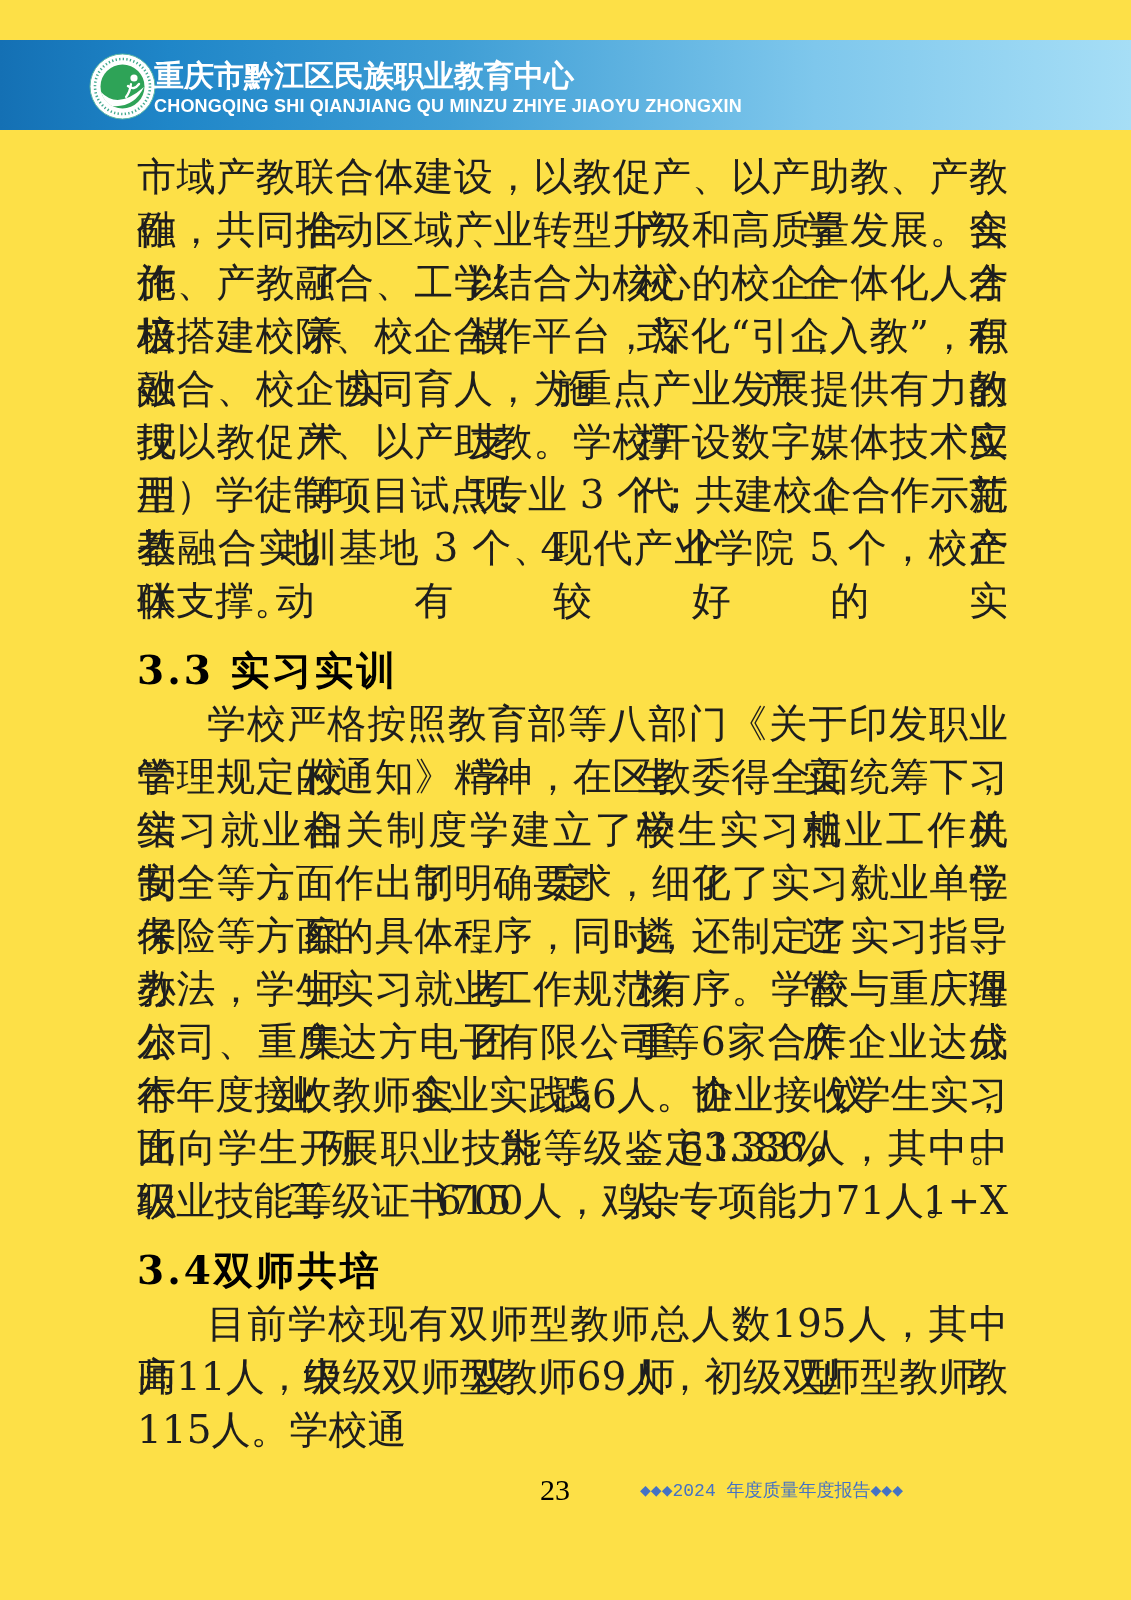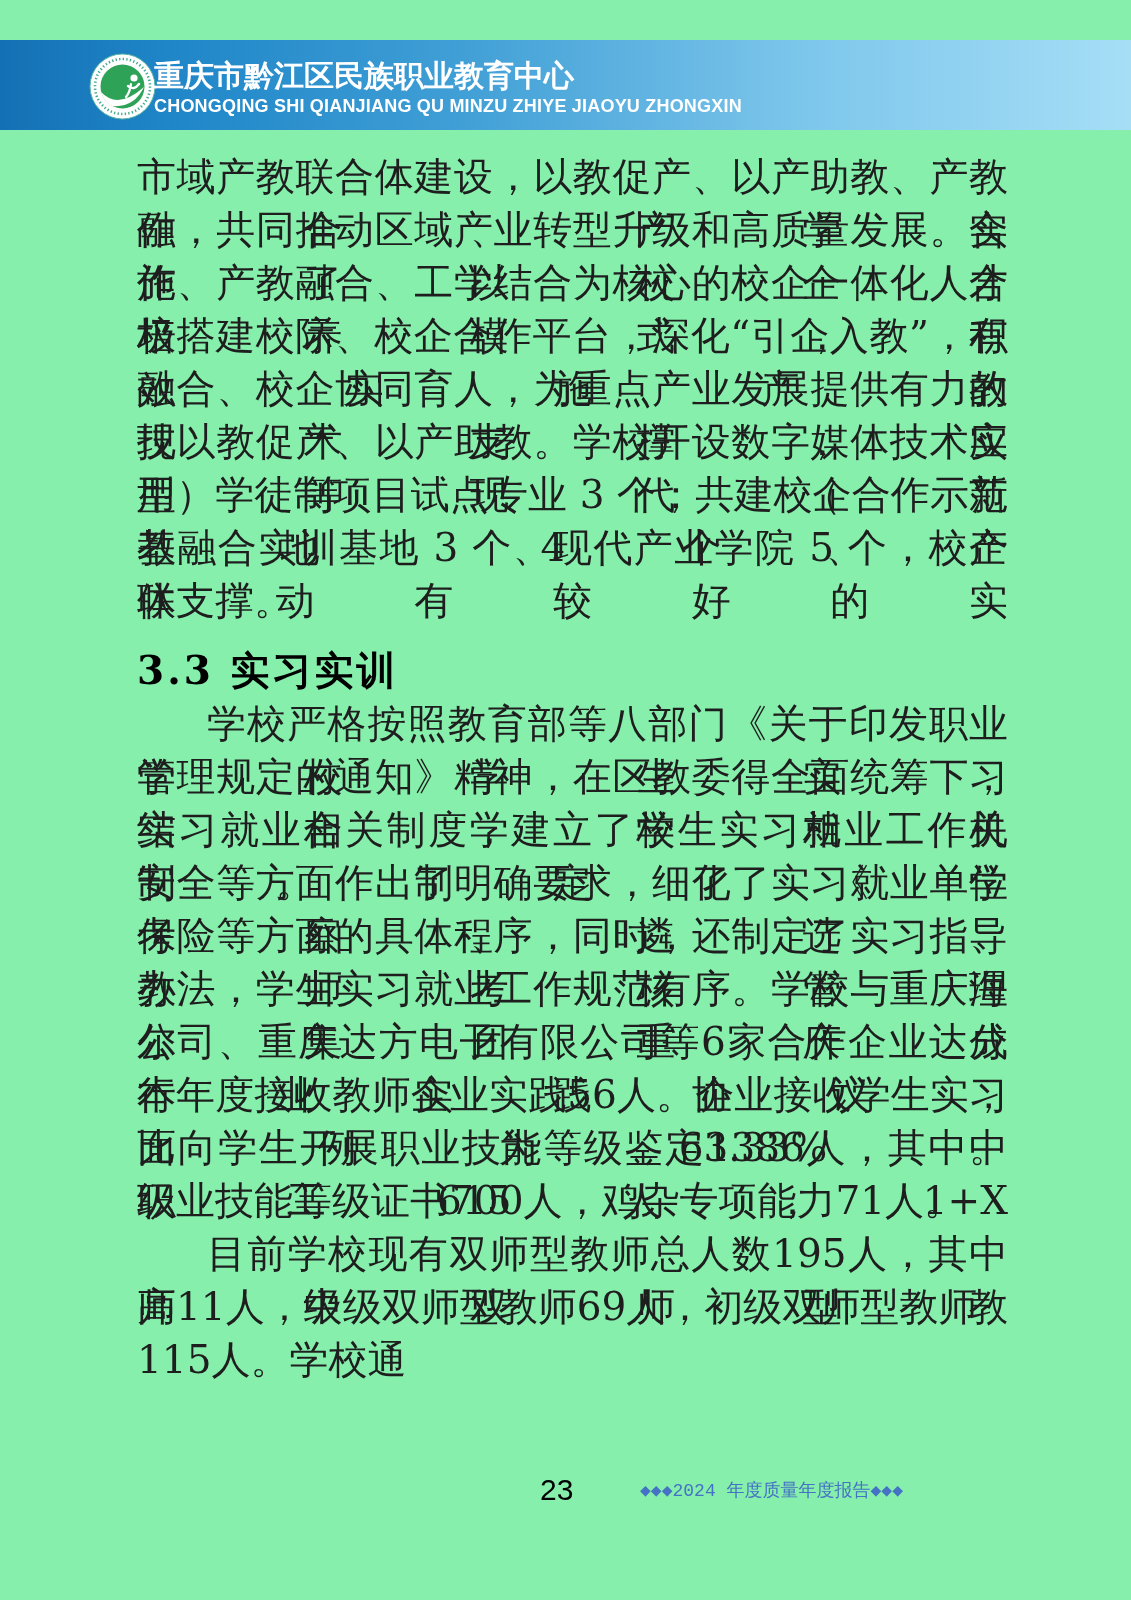--- a/index.html
+++ b/index.html
@@ -1,17 +1,17 @@
 <!DOCTYPE html>
 <html><head>
 <meta charset="utf-8">
 <style>
   html,body { margin:0; padding:0; background:#ffffff; }
   .page {
-    position:relative; width:1131px; height:1600px; background:#86efac;
+    position:relative; width:1131px; height:1600px; background:#fde047;
     overflow:hidden; font-family:"DejaVu Serif", serif;
   }
 
   
   .topbar {
     position:absolute; top:40px; left:0; width:1131px; height:90px;
     background:linear-gradient(90deg,#1470b4 0%,#1f86c8 15%,#3f9ed5 40%,#7ec7ec 72%,#a6def6 100%);
   }
   .logo {
     position:absolute; left:89px; top:13px; width:67px; height:67px;
@@ -41,21 +41,21 @@
     text-align:justify; text-align-last:justify; text-justify:inter-character;
   }
   .line.indent { text-indent:70px; }
   .heading {
     font-weight:bold; color:#000000; letter-spacing:3px; margin-top:17px;
   }
 
   
   .pagenum {
     position:absolute; left:540px; top:1472px; font-size:30px; line-height:36px;
-    color:#000000; font-family:Liberation Sans, sans-serif;
+    color:#000000; font-family:Liberation Serif, serif;
   }
   .report {
     position:absolute; left:640px; top:1476px; font-size:18px; line-height:30px;
     color:#4472c4; font-family:Liberation Mono, monospace; white-space:nowrap;
   }
 </style>
 </head>
 <body>
 
 <div class="page">
@@ -93,20 +93,21 @@
       <div class="line j indent">学校严格按照教育部等八部门《关于印发职业学校学生实习</div>
       <div class="line j">管理规定的通知》精神，在区教委得全面统筹下，结合学校相关</div>
       <div class="line j">实习就业相关制度，建立了学生实习就业工作机制。制定了《学</div>
       <div class="line j">安全等方面作出了明确要求，细化了实习就业单位考察、遴选、</div>
       <div class="line j">保险等方面的具体程序，同时，还制定了实习指导教师考核管理</div>
       <div class="line j">办法，学生实习就业工作规范有序。学校与重庆海尔集团重庆分</div>
       <div class="line j">公司、重庆达方电子有限公司等6家合作企业达成行业实践协议，</div>
       <div class="line j">本年度接收教师企业实践56人。企业接收学生实习比例为63.33%。</div>
       <div class="line j">面向学生开展职业技能等级鉴定1386人，其中中级工615人，1+X</div>
       <div class="line">职业技能等级证书700人，鸡杂专项能力71人。</div>
+      <div class="line heading">3.4双师共培</div>
       <div class="line j indent">目前学校现有双师型教师总人数195人，其中高级双师型教</div>
       <div class="line">师11人，中级双师型教师69人，初级双师型教师115人。学校通</div>
     </main>
 
   <div class="pagenum">23</div>
   <div class="report" style="color: rgb(68, 114, 196);">◆◆◆2024 年度质量年度报告◆◆◆</div>
 
 </div>
 
 </body></html>

